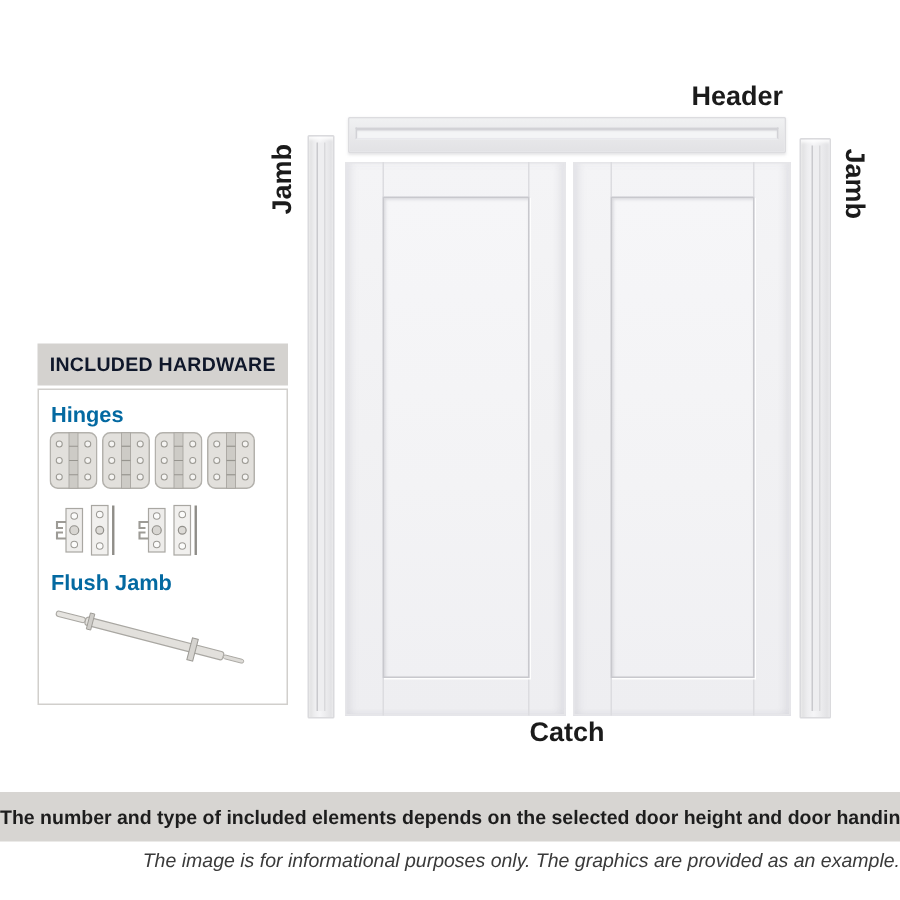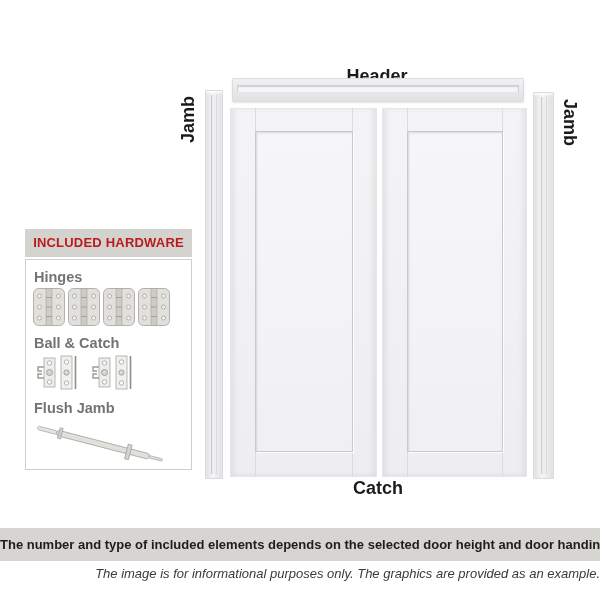--- a/index.html
+++ b/index.html
@@ -3,21 +3,21 @@
 <meta charset="utf-8">
 <style>
   html,body{margin:0;padding:0;background:#ffffff;}
   .canvas{
     position:relative;width:600px;height:600px;background:#ffffff;overflow:hidden;
     font-family:"Liberation Sans","DejaVu Sans",sans-serif;color:#1c1c1c;
   }
   .lbl{position:absolute;font-weight:700;font-size:18px;color:#1b1b1b;text-align:center;white-space:nowrap;}
 
   
-  .header-label{left:232px;top:66px;width:290px;}
+  .header-label{left:232px;top:54px;width:290px;text-align:right;}
   .door-label{left:233px;top:478px;width:290px;}
   .jamb-label{width:46px;height:20px;line-height:20px;}
   .jamb-label.left{left:165px;top:110px;transform:rotate(-90deg);}
   .jamb-label.right{left:547px;top:112px;transform:rotate(90deg);}
 
   
   .header-board{
     position:absolute;left:232px;top:78px;width:290px;height:22px;
     background:linear-gradient(180deg,#f0f1f2 0%,#e8e8ea 55%,#e2e2e5 100%);
     border:1px solid #dcdcdf;border-radius:1px;
@@ -62,27 +62,27 @@
   .joint{position:absolute;width:1px;background:#dcdce0;}
   .joint.tl{top:0;height:23px;left:25px;}
   .joint.tr{top:0;height:23px;right:24px;}
   .joint.bl{bottom:0;height:25px;left:25px;}
   .joint.br{bottom:0;height:25px;right:24px;}
 
   
   .hardware-box{position:absolute;left:25px;top:229px;width:167px;}
   .hw-title{
     height:28px;line-height:28px;text-align:center;font-weight:700;font-size:13px;
-    color:#b91c1c;background:#d4d2cf;letter-spacing:.2px;
+    color:#0f172a;background:#d4d2cf;letter-spacing:.2px;
   }
   .hw-body{
     margin-top:2px;background:#ffffff;border:1px solid #d1cfcc;
     height:211px;box-sizing:border-box;padding:8px 7px 0 7px;
   }
-  .hw-section-label{font-weight:700;font-size:14.5px;color:#737373;margin:1px 0 3px 1px;}
+  .hw-section-label{font-weight:700;font-size:14.5px;color:#0369a1;margin:1px 0 3px 1px;}
   .hw-row{display:flex;align-items:center;margin-bottom:9px;}
   .hw-row.hinges{gap:3px;}
   .hw-row.catches{gap:10px;margin-left:2px;}
   .hw-row.bolt{margin-left:0;margin-bottom:0;}
 
   
   .banner{
     position:absolute;left:0;top:528px;width:600px;height:33px;line-height:33px;
     background:#d7d5d2;text-align:center;font-weight:700;font-size:13px;color:#1d1d1d;
     white-space:nowrap;
@@ -181,21 +181,20 @@
             <line x1="13" y1="28.5" x2="19" y2="28.5" stroke="#97958f" stroke-width="0.8"></line>
             <circle cx="6.5" cy="8" r="2" fill="#f5f4f2" stroke="#9c9a94" stroke-width="0.7"></circle>
             <circle cx="6.5" cy="19" r="2" fill="#f5f4f2" stroke="#9c9a94" stroke-width="0.7"></circle>
             <circle cx="6.5" cy="30" r="2" fill="#f5f4f2" stroke="#9c9a94" stroke-width="0.7"></circle>
             <circle cx="25.5" cy="8" r="2" fill="#f5f4f2" stroke="#9c9a94" stroke-width="0.7"></circle>
             <circle cx="25.5" cy="19" r="2" fill="#f5f4f2" stroke="#9c9a94" stroke-width="0.7"></circle>
             <circle cx="25.5" cy="30" r="2" fill="#f5f4f2" stroke="#9c9a94" stroke-width="0.7"></circle>
           </svg>
       </div>
 
-      <div class="hw-section-label">Ball &amp; Catch</div>
       <div class="hw-row catches">
         <svg width="45" height="37" viewBox="0 0 45 37">
             <rect x="9" y="4" width="11" height="29" fill="#eeedeb" stroke="#a9a7a2" stroke-width="0.8"></rect>
             <path d="M9,13 h-6 v4 h4 M9,24 h-6 v-4 h4" fill="none" stroke="#9d9b96" stroke-width="1.4"></path>
             <circle cx="14.5" cy="9" r="2.2" fill="#fbfbfa" stroke="#9d9b96" stroke-width="0.7"></circle>
             <circle cx="14.5" cy="28" r="2.2" fill="#fbfbfa" stroke="#9d9b96" stroke-width="0.7"></circle>
             <circle cx="14.5" cy="18.5" r="3" fill="#d8d6d2" stroke="#93918c" stroke-width="0.8"></circle>
             <rect x="26" y="2" width="11" height="33" fill="#f1f0ee" stroke="#a9a7a2" stroke-width="0.8"></rect>
             <circle cx="31.5" cy="8" r="2.2" fill="#fbfbfa" stroke="#9d9b96" stroke-width="0.7"></circle>
             <circle cx="31.5" cy="18.5" r="2.6" fill="#dcdad6" stroke="#93918c" stroke-width="0.8"></circle>

